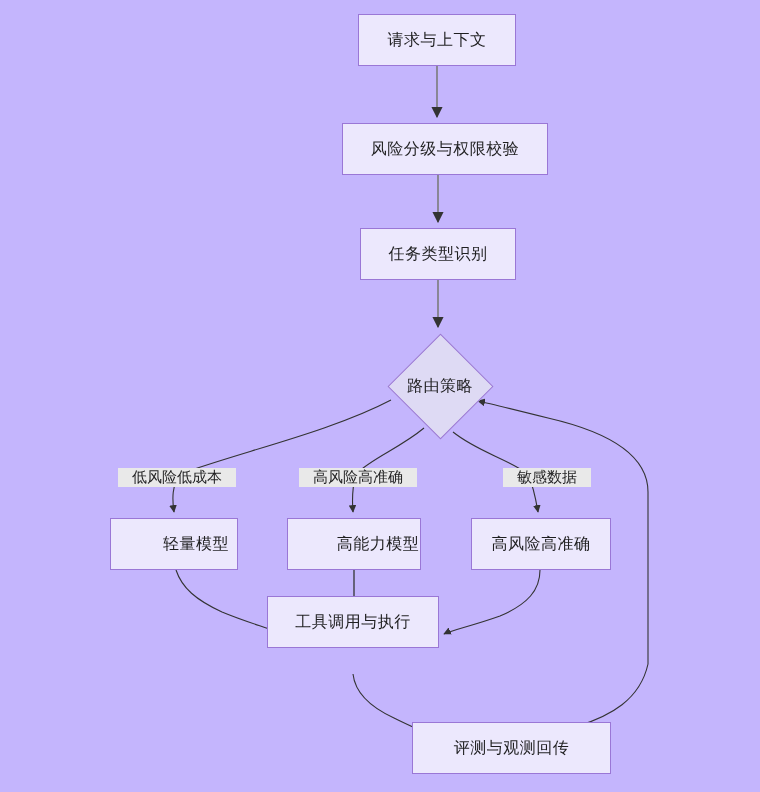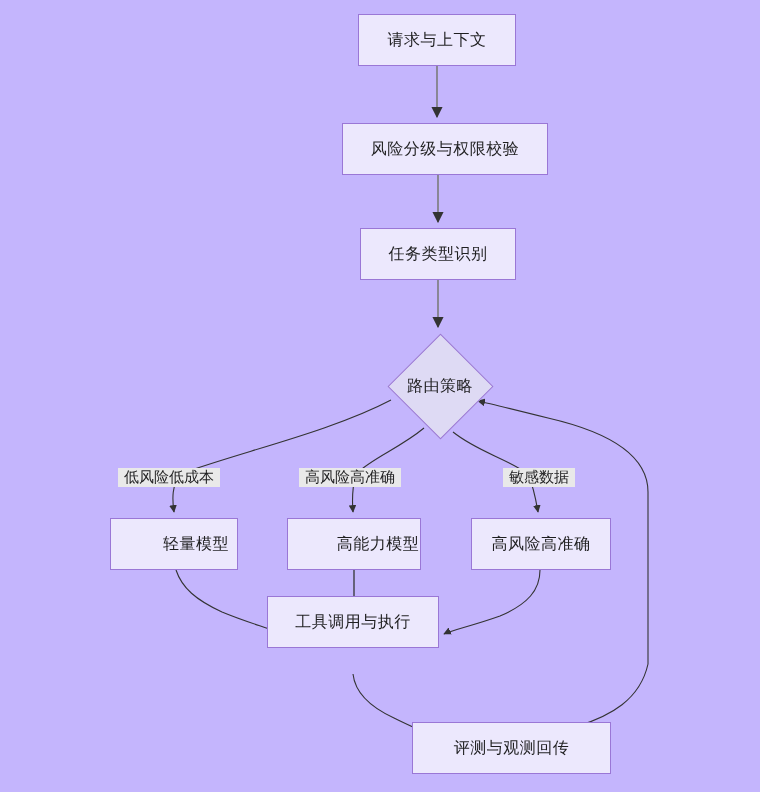--- a/index.html
+++ b/index.html
@@ -67,21 +67,21 @@
     color: #1f1f20;
     letter-spacing: 0.5px;
     white-space: nowrap;
   }
   .edge-label {
     position: absolute;
     background: #E9E9E9;
     color: #1f1f20;
     font-size: 15px;
     line-height: 1.1;
-    padding: 1px 6px;
+    padding: 1px 14px;
     white-space: nowrap;
     z-index: 3;
   }
 </style>
 </head>
 <body>
 
 <div id="diagram-root">
 
   <svg id="edge-layer" viewBox="0 0 760 792" width="760" height="792" xmlns="http://www.w3.org/2000/svg">

